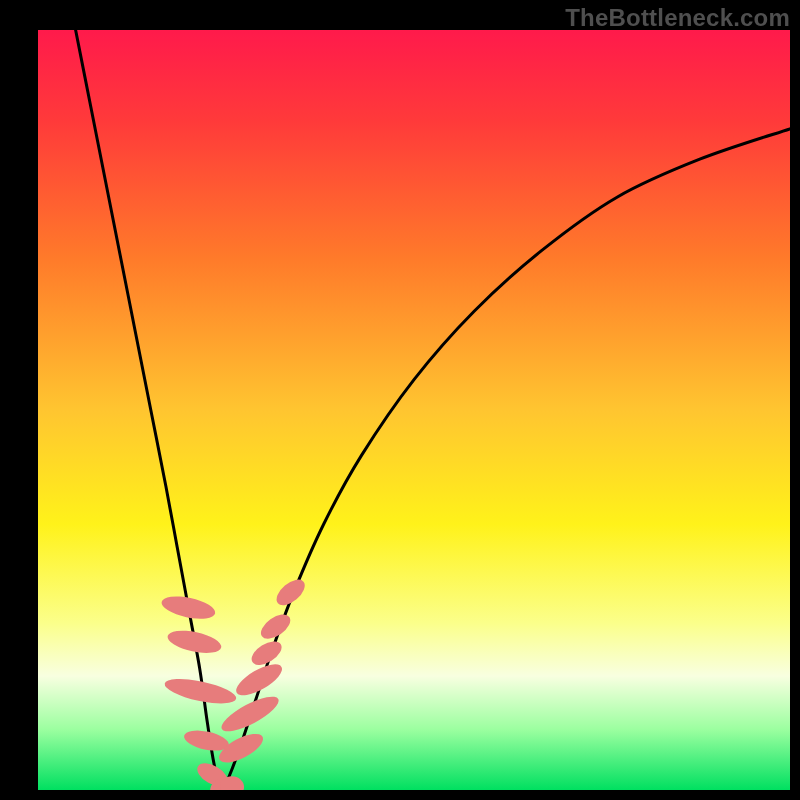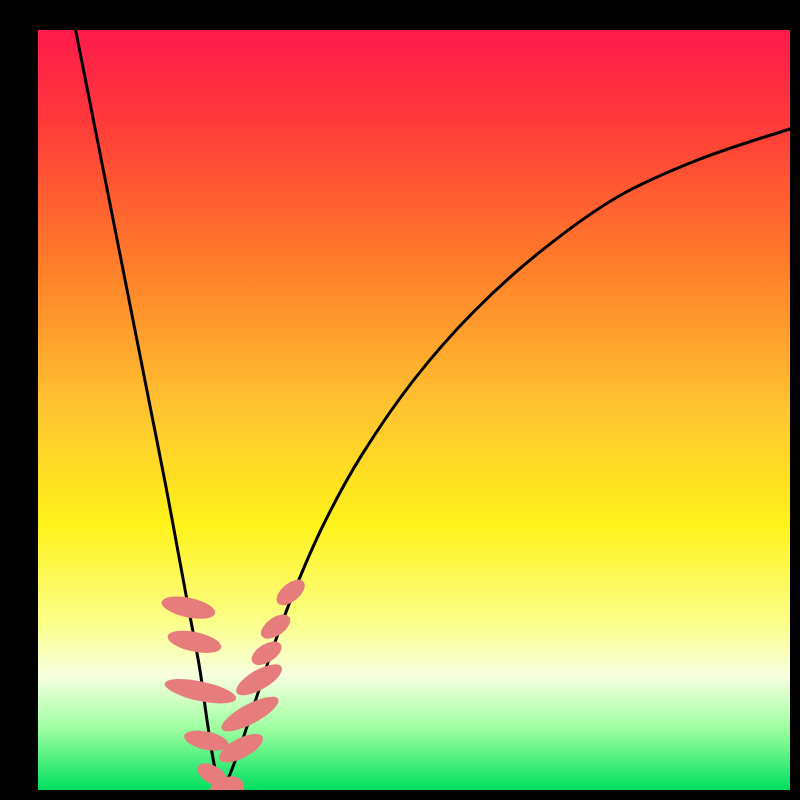--- a/index.html
+++ b/index.html
@@ -30,20 +30,21 @@
   svg.plot {
     position: absolute;
     left: 0;
     top: 0;
   }
 </style>
 </head>
 <body>
 
 <div class="frame">
+  <div class="watermark">TheBottleneck.com</div>
   <svg class="plot" width="800" height="800">
       <defs>
         <linearGradient id="bg-grad" x1="0" y1="0" x2="0" y2="1">
           <stop offset="0%" stop-color="#ff1a4b"></stop>
           <stop offset="12%" stop-color="#ff3a3a"></stop>
           <stop offset="30%" stop-color="#ff7a2a"></stop>
           <stop offset="50%" stop-color="#ffc530"></stop>
           <stop offset="65%" stop-color="#fff21a"></stop>
           <stop offset="78%" stop-color="#fbff8a"></stop>
           <stop offset="85%" stop-color="#f8ffe0"></stop>

